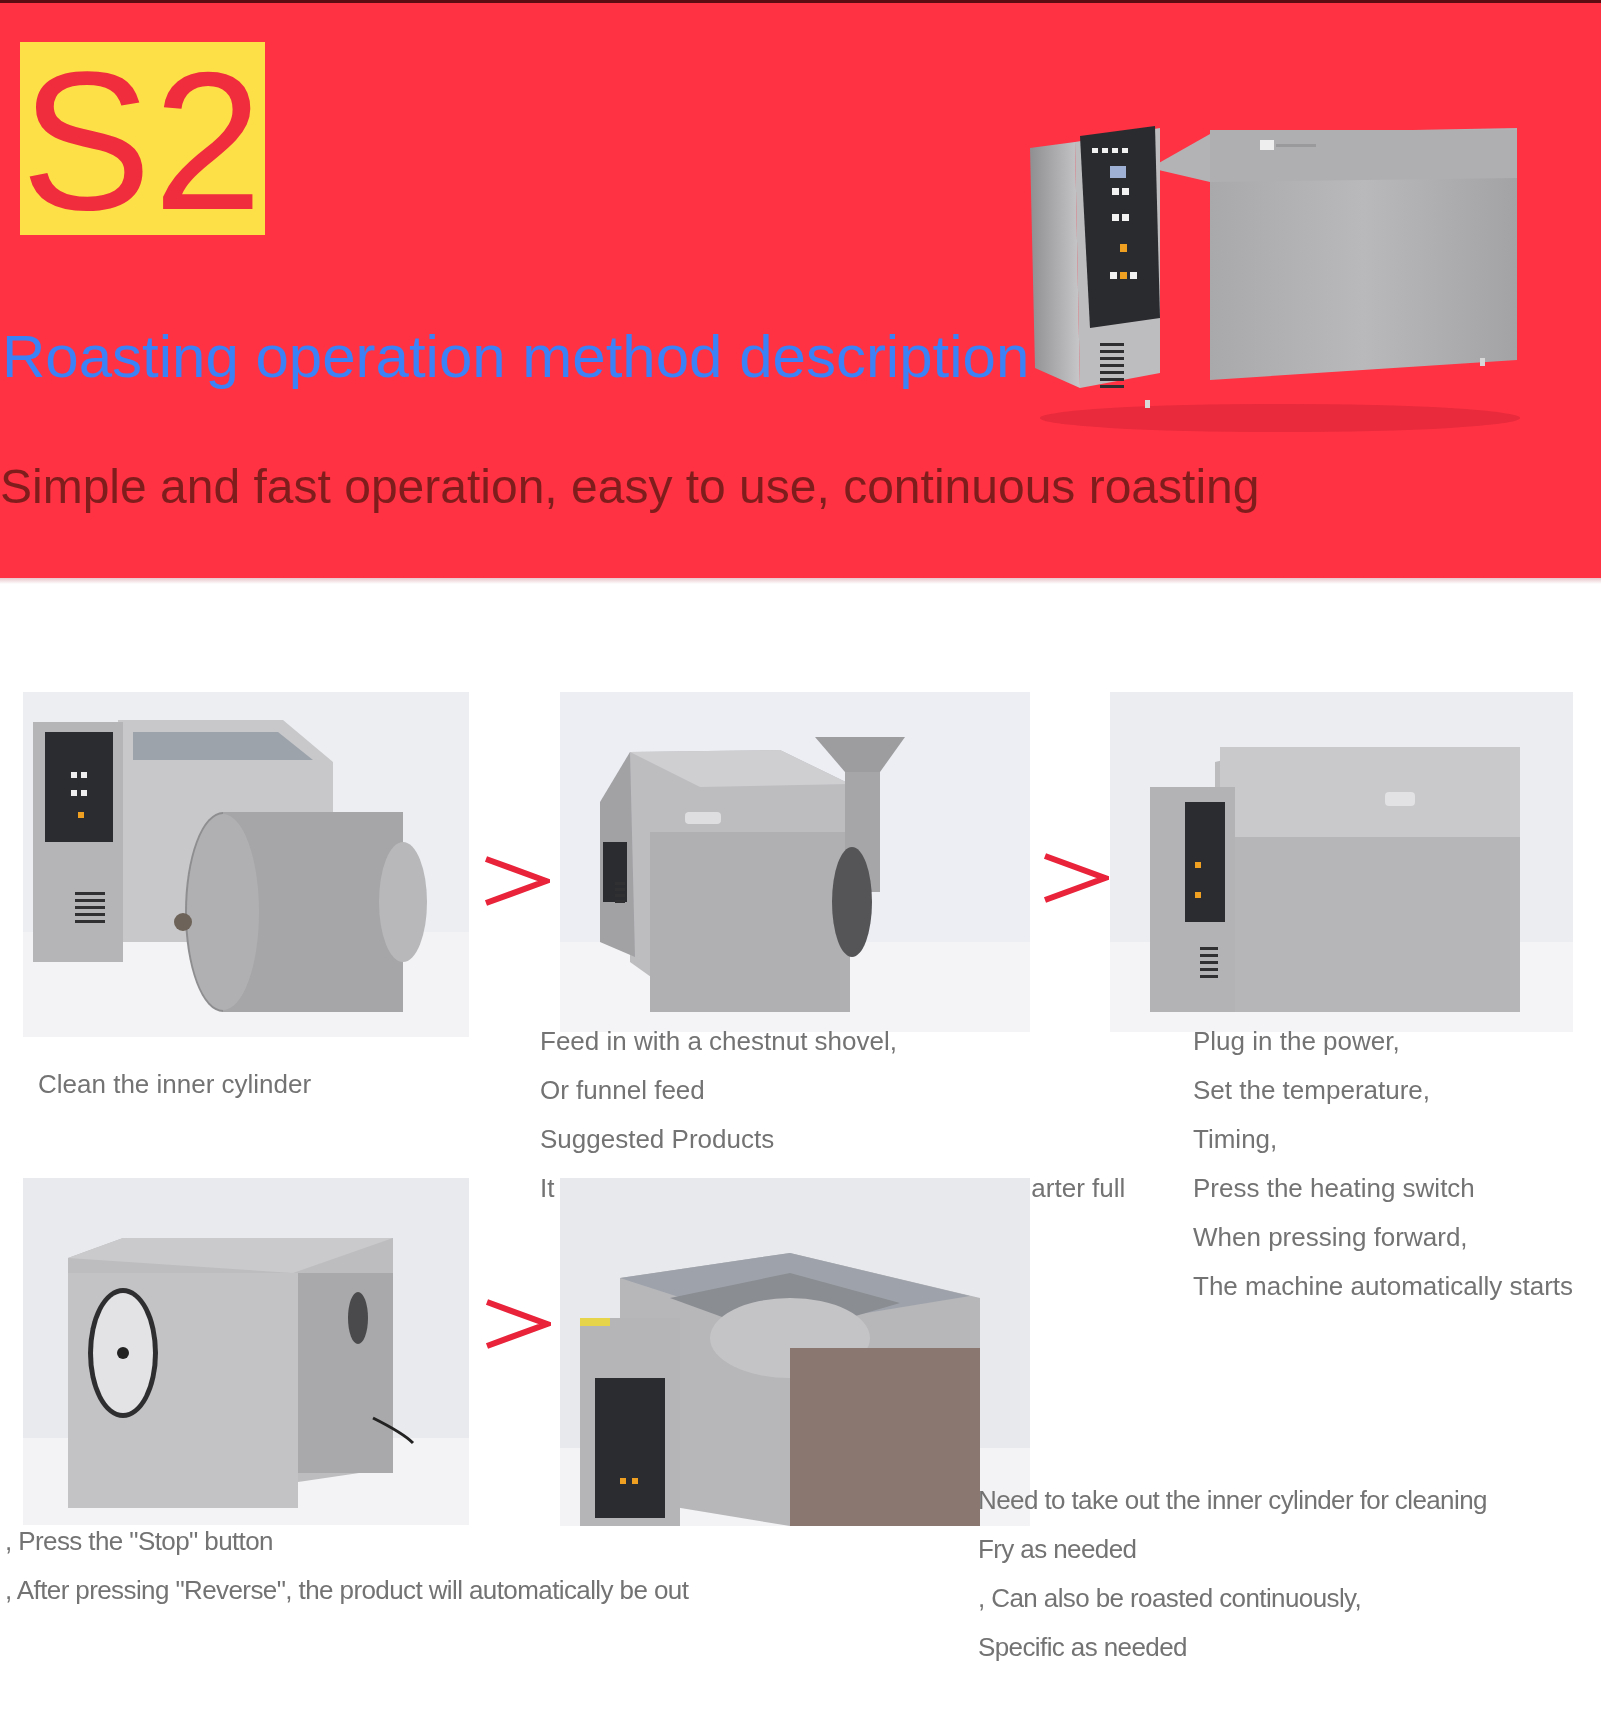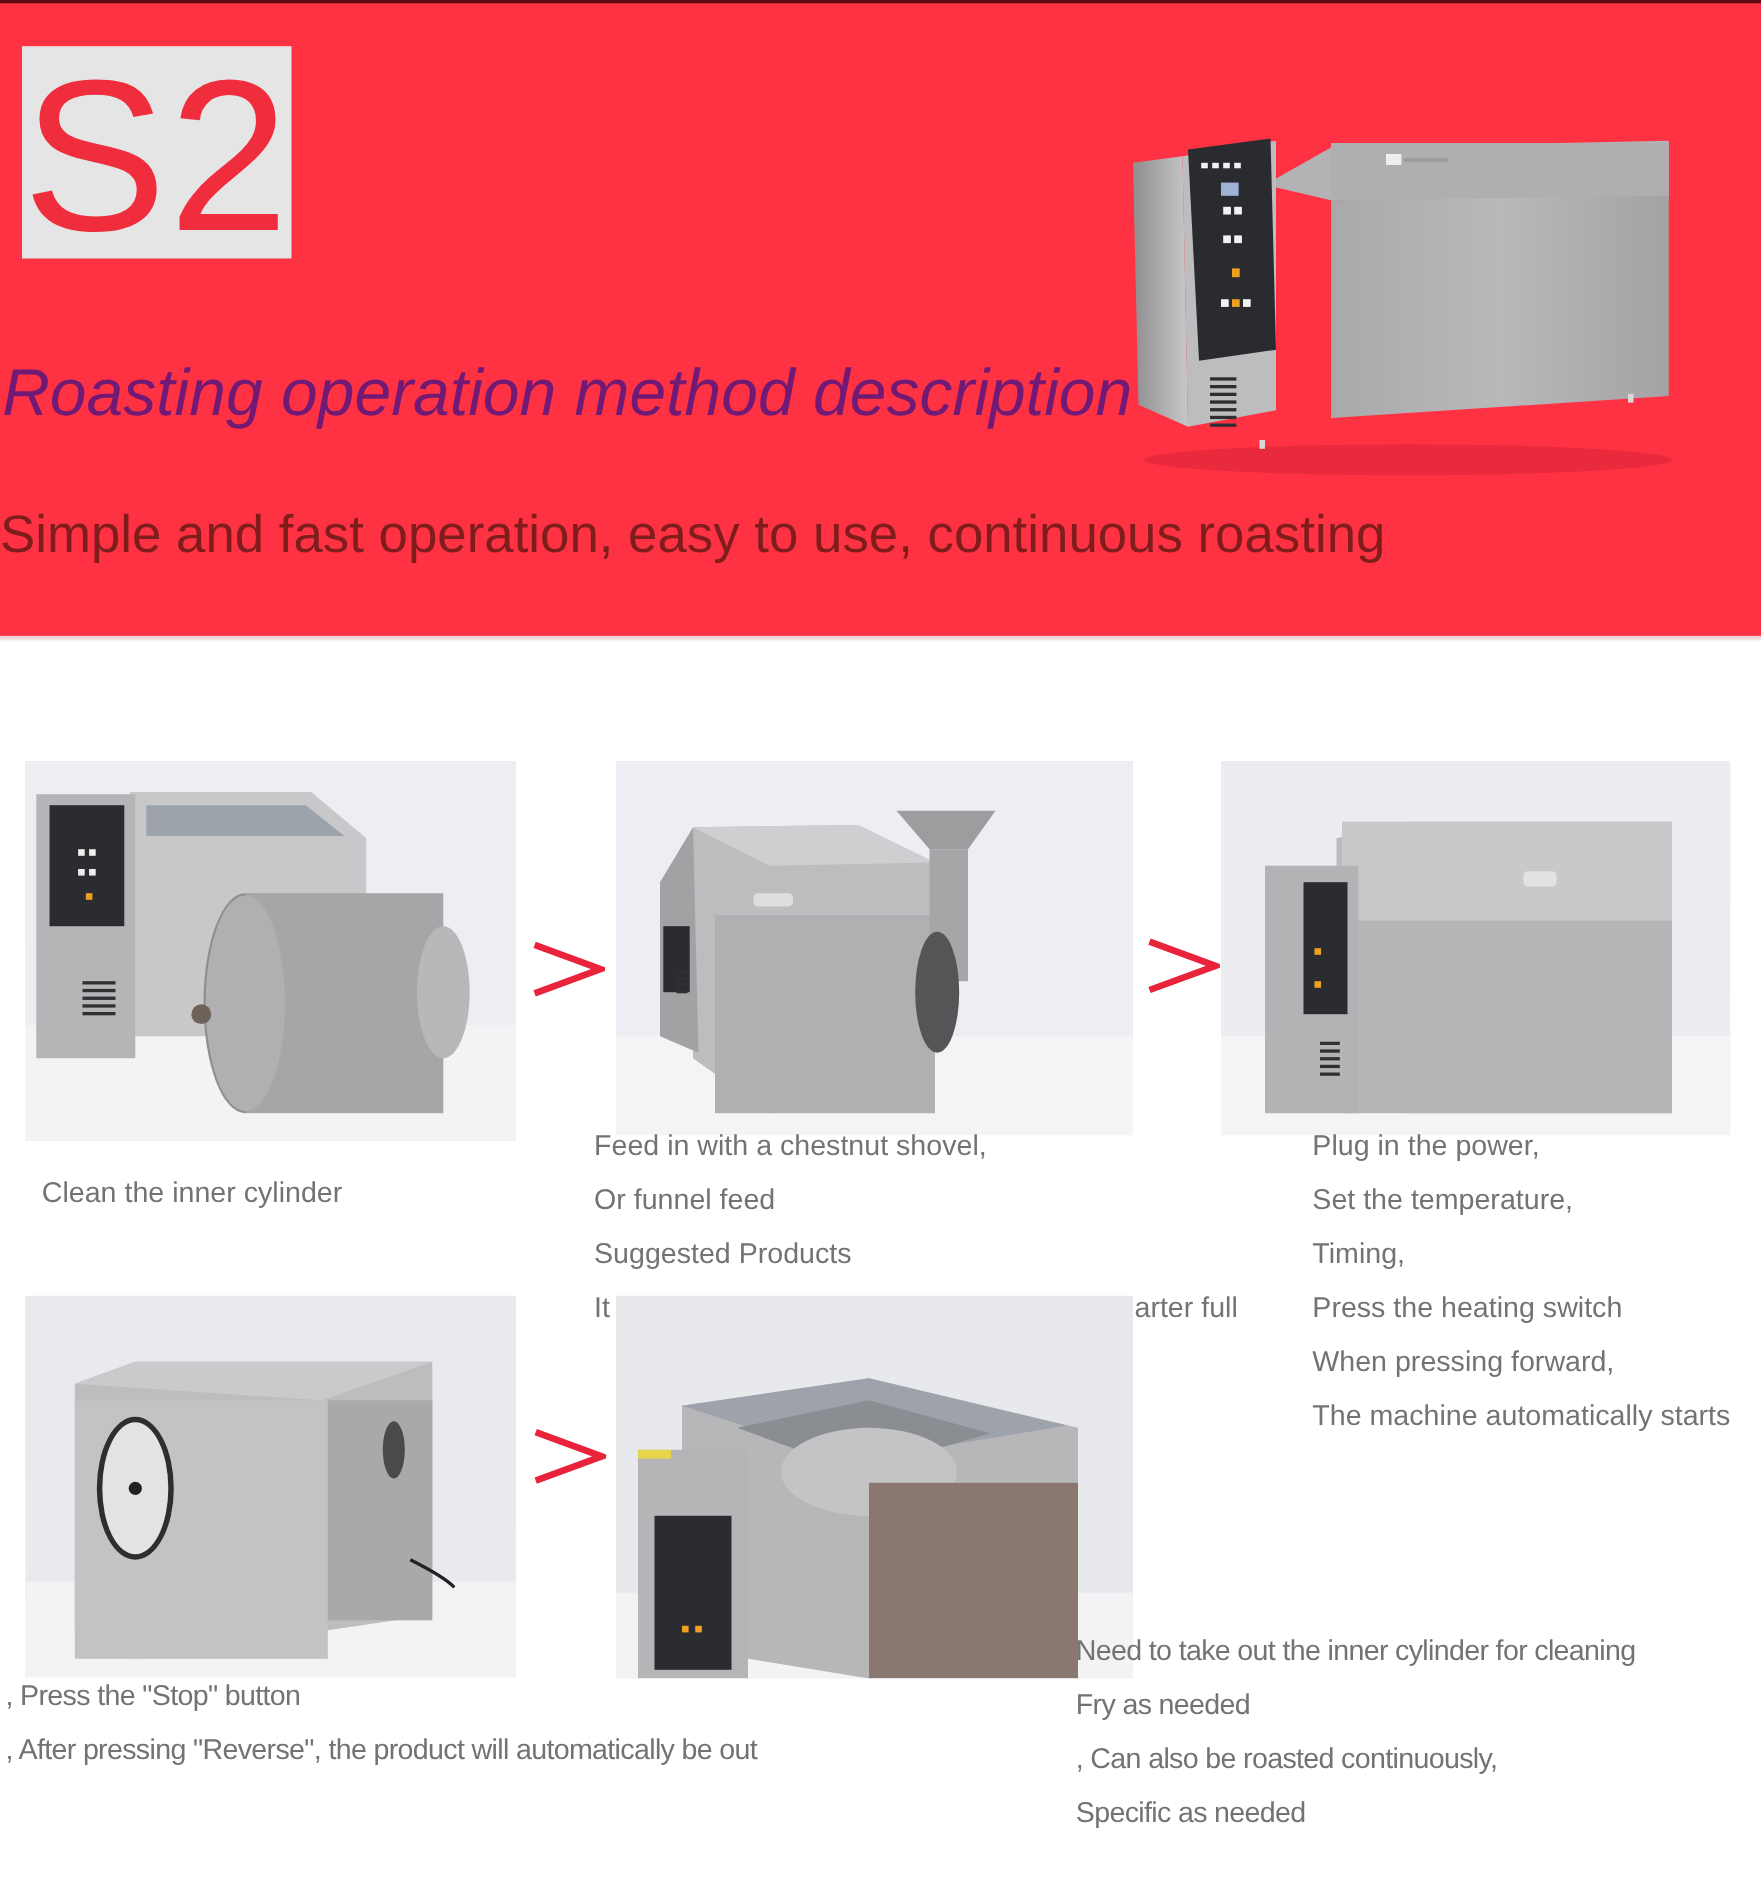--- a/index.html
+++ b/index.html
@@ -13,30 +13,30 @@
       background: #fe3243;
       border-top: 3px solid #5a0c12;
       box-sizing: border-box;
     }
     .banner-shadow {
       position: absolute; left: 0; top: 578px; width: 1601px; height: 6px;
       background: linear-gradient(#e8c6ca, #ffffff);
     }
     .model-badge {
       position: absolute; left: 20px; top: 42px; width: 245px; height: 193px;
-      background: #e5e5e5;
+      background: #fde047;
       display: flex; align-items: center; justify-content: center;
     }
     .model-badge span {
       color: #f02d3c; font-size: 196px; line-height: 1; letter-spacing: 2px;
       font-family: "Liberation Sans", sans-serif; margin-top: 6px;
     }
     .banner-title {
       position: absolute; left: 2px; top: 322px;
-      color: #701a75; font-size: 60px; line-height: 70px; white-space: nowrap; font-style: italic;
+      color: #3b82f6; font-size: 60px; line-height: 70px; white-space: nowrap;
     }
     .banner-subtitle {
       position: absolute; left: 0px; top: 452px;
       color: #7f1d1d; font-size: 48px; line-height: 70px; white-space: nowrap;
     }
 
     
     .hero-machine { position: absolute; left: 1030px; top: 118px; width: 490px; height: 315px; }
 
     

